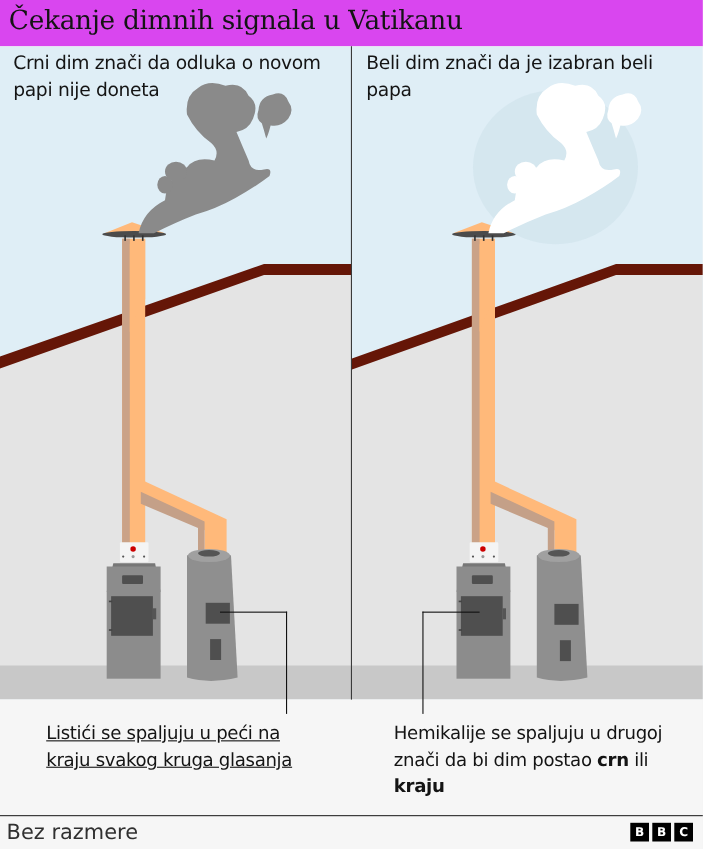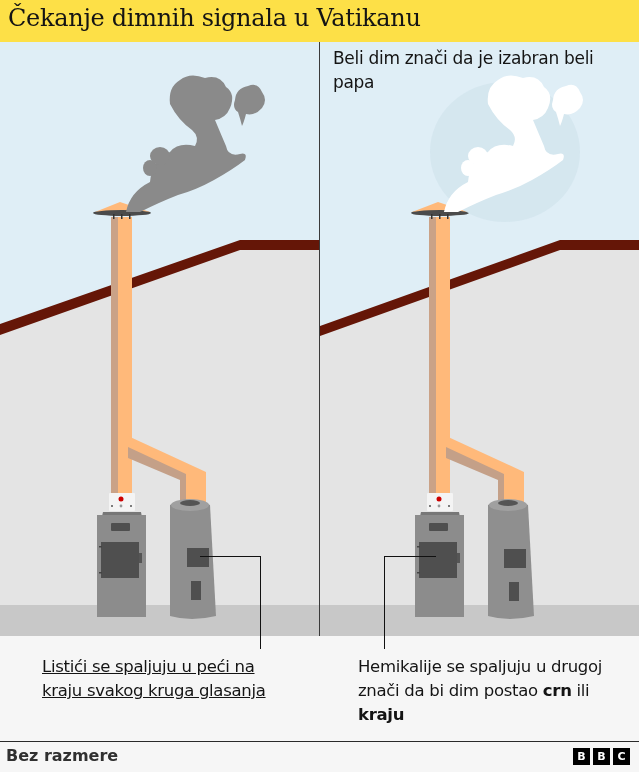--- a/index.html
+++ b/index.html
@@ -1,32 +1,32 @@
 <!DOCTYPE html>
 <html><head>
 <meta charset="utf-8">
 <style>
   * { box-sizing: border-box; margin: 0; padding: 0; }
   body { width: 639px; height: 772px; background: #f6f6f6; font-family: "DejaVu Sans", sans-serif; position: relative; overflow: hidden; color: #202020; }
-  .header { position: absolute; left: 0; top: 0; width: 639px; height: 42px; background: #fde047; }
+  .header { position: absolute; left: 0; top: 0; width: 639px; height: 42px; background: #d946ef; }
   .title { position: absolute; left: 8px; top: 4px; font-family: "DejaVu Serif", serif; font-size: 24px; color: #141414; letter-spacing: -0.3px; white-space: nowrap; }
   .panel { position: absolute; top: 42px; height: 594px; overflow: hidden; }
   .panel.left { left: 0; width: 320px; }
   .panel.right { left: 320px; width: 319px; }
   .panel svg { position: absolute; left: 0; top: 0; }
   .panel-label { position: absolute; left: 12px; top: 4px; font-size: 17px; line-height: 24px; color: #141414; width: 290px; letter-spacing: -0.3px; }
   .panel.right .panel-label { left: 13px; }
   .divider { position: absolute; left: 319px; top: 42px; width: 1px; height: 594px; background: #3a3a3a; }
   .caption { position: absolute; top: 655px; font-size: 16.5px; line-height: 24px; color: #141414; letter-spacing: -0.3px; }
   .caption.left { left: 42px; width: 250px; text-decoration: underline; }
   .caption.right { left: 358px; width: 275px; }
   .caption b { font-weight: bold; }
   .leader { position: absolute; background: #111; }
   .footer-rule { position: absolute; left: 0; top: 741px; width: 639px; height: 1px; background: #2a2a2a; }
-  .footer-note { position: absolute; left: 6px; top: 746px; font-size: 16px; color: #303030; font-weight: bold; }
+  .footer-note { position: absolute; left: 6px; top: 746px; font-size: 19px; color: #303030; }
   .bbc-logo { position: absolute; left: 573px; top: 748px; display: flex; gap: 3px; }
   .bbc-logo span { width: 17px; height: 17px; background: #000; color: #fff; font-size: 11px; font-weight: bold; display: flex; align-items: center; justify-content: center; font-family: "DejaVu Sans", sans-serif; }
 </style>
 </head>
 <body>
 
 <div class="header">
   <div class="title">Čekanje dimnih signala u Vatikanu</div>
 </div>
 
@@ -72,20 +72,21 @@
     <rect x="139" y="511" width="3" height="10" fill="#555"></rect>
     <rect x="99" y="504" width="3" height="1.5" fill="#444"></rect>
       <rect x="99" y="530" width="3" height="1.5" fill="#444"></rect>
 
     <path d="M170,463 Q188,452 210,463 L216,574 Q191,580 170,574 Z" fill="#8f8f8f"></path>
     <ellipse cx="190" cy="463" rx="19" ry="6" fill="#a0a0a0"></ellipse>
     <ellipse cx="190" cy="461" rx="10" ry="3" fill="#555"></ellipse>
     <rect x="187" y="506" width="22" height="19" fill="#4f4f4f"></rect>
     <rect x="191" y="539" width="10" height="19" fill="#4f4f4f"></rect>
   </svg>
+  <div class="panel-label">Crni dim znači da odluka o novom papi nije doneta</div>
 </div>
 
 <div class="panel right">
   <svg width="319" height="594" viewBox="0 0 319 594">
     <rect x="0" y="0" width="319" height="594" fill="#dfeef6"></rect>
     <polygon points="0,292 240,204 319,204 319,594 0,594" fill="#e4e4e4"></polygon>
     <polygon points="0,284 240,198 319,198 319,208 240,208 0,294" fill="#651607"></polygon>
     <rect x="0" y="563" width="319" height="31" fill="#c8c8c8"></rect>
 
     <rect x="109" y="175" width="21" height="285" fill="#ffb97a"></rect>

